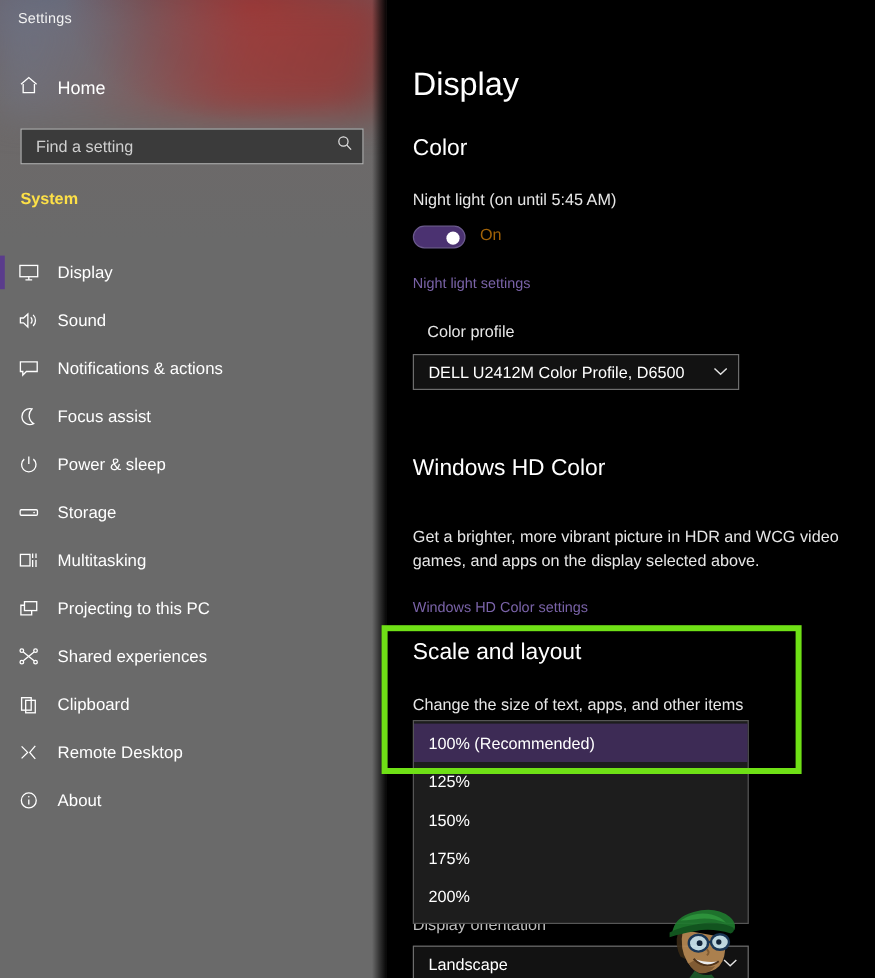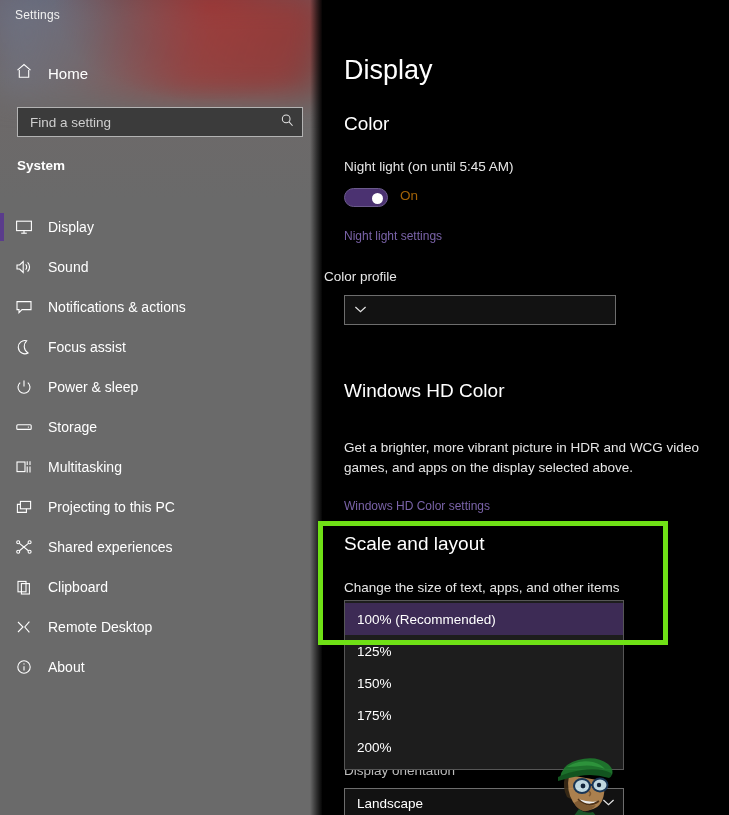--- a/index.html
+++ b/index.html
@@ -80,21 +80,21 @@
     background: transparent; border: 0; outline: none;
     color: #eab308; font-size: 13.5px;
     font-family: "Liberation Sans", sans-serif;
     padding-left: 12px;
   }
   #search-box input::placeholder { color: #cfcfcf; }
   #search-box .mag { width: 30px; text-align: center; color: #e2e2e2; }
 
   #section-title {
     position: absolute; left: 17px; top: 158px;
-    font-size: 13.5px; font-weight: bold; color: #ffffff;
+    font-size: 13.5px; font-weight: bold; color: #fde047;
     z-index: 4;
   }
 
   #navlist {
     position: absolute; left: 0; top: 207px;
     width: 322px;
     z-index: 4;
   }
   .nav-item {
     position: relative;
@@ -431,23 +431,24 @@
 
     <div class="body-text" id="nl-label" style="left:344px;">Night light (on until 5:45 AM)</div>
 
     <div id="toggle">
       <span class="knob"></span>
     </div>
     <div id="toggle-state">On</div>
 
     <div class="link" id="nl-settings" style="left:344px;">Night light settings</div>
 
-    <div class="body-text" id="cp-label" style="left:324px;">Color profile</div>
+    <div class="body-text" id="cp-label" style="left:356px;">Color profile</div>
 
     <div class="combo" id="combo-color-profile">
+      <span class="val">DELL U2412M Color Profile, D6500</span>
       <span class="chev">
         <svg width="13" height="9" viewBox="0 0 13 9" fill="none" stroke="#e3e3e3" stroke-width="1.2">
           <path d="M1.4 2 L6.5 6.8 L11.6 2"></path>
         </svg>
       </span>
     </div>
 
     <div class="h2" id="hdc-title" style="left:344px;">Windows HD Color</div>
     <div class="body-text" id="hdc-desc1" style="left:344px;">Get a brighter, more vibrant picture in HDR and WCG video</div>
     <div class="body-text" id="hdc-desc2" style="left:344px;">games, and apps on the display selected above.</div>

